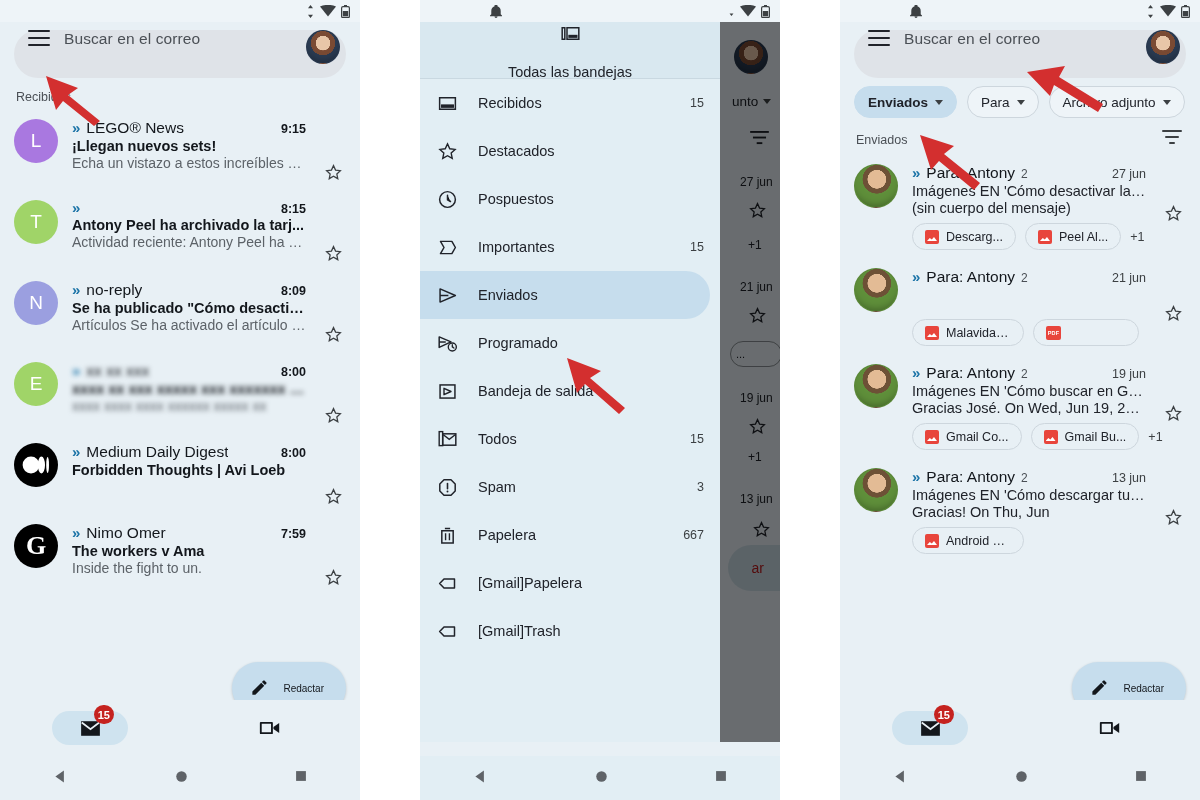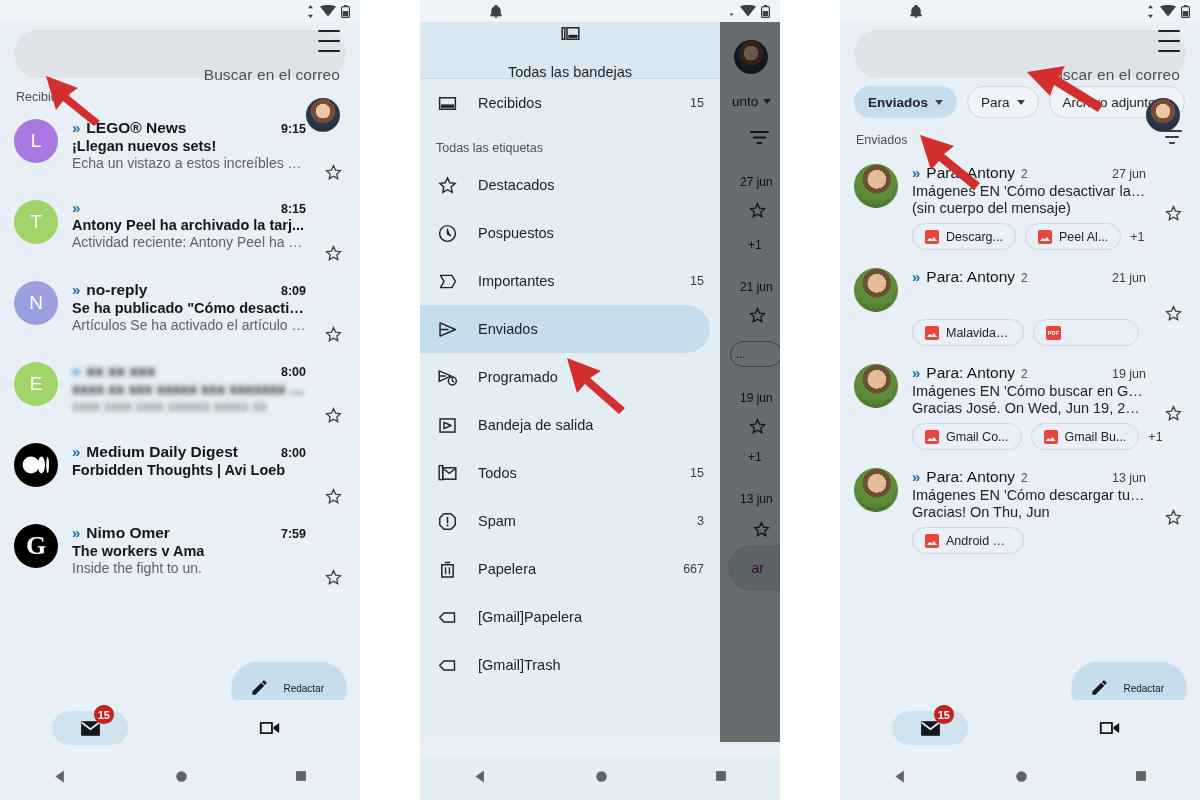--- a/index.html
+++ b/index.html
@@ -15,21 +15,21 @@
   
   .statusbar { height:22px; display:flex; align-items:center; padding:0 10px;
                background:#eef4f8; position:relative; }
   .sb-left { flex:1; display:flex; align-items:center; justify-content:center; }
   .sb-right { display:flex; align-items:center; gap:5px; }
   .sb-ico { color:#3c4043; display:flex; align-items:center; }
 
   
   .searchwrap { padding:8px 14px 0 14px; }
   .searchbar { height:48px; border-radius:26px; background:#dfe3e8;
-               display:flex; align-items:flex-end; padding:0 6px 0 14px; gap:14px;flex-direction:column; }
+               display:flex; align-items:flex-start; padding:0 6px 0 14px; gap:14px; }
   .ham { width:22px; height:16px; display:flex; flex-direction:column;
          justify-content:space-between; flex:0 0 22px; cursor:pointer;}
   .ham i { display:block; height:2.4px; background:#20232a; border-radius:2px; }
   .searchtxt { flex:1; font-size:15.5px; color:#4a4f55; letter-spacing:.1px; }
   .avatar { width:34px; height:34px; border-radius:50%; flex:0 0 34px;
             background:radial-gradient(circle at 50% 38%, #e8c6a8 0 28%, #7a4a33 29% 47%, #2b3b52 48% 100%);
             overflow:hidden; position:relative; border:1px solid rgba(0,0,0,.06);}
   .avatar.face2 { background:
       radial-gradient(circle at 52% 34%, #e3bb95 0 26%, #6d5136 27% 40%, #5f8f3a 41% 100%); }
   .avatar::after{ content:""; position:absolute; inset:0; border-radius:50%;
@@ -51,21 +51,21 @@
 
   
   .mlist { padding:0 0 0 0; }
   .mrow { display:flex; padding:9px 14px 9px 14px; gap:14px; align-items:flex-start; }
   .mav { width:44px; height:44px; border-radius:50%; flex:0 0 44px;
          display:flex; align-items:center; justify-content:center;
          color:#fff; font-size:19px; font-weight:400; }
   .mbody { flex:1; min-width:0; }
   .mline1 { display:flex; align-items:baseline; gap:6px; }
   .chev { color:#1a73a7; font-size:15px; font-weight:700; line-height:1; flex:0 0 auto;}
-  .msender { font-size:15.5px; font-weight:700; color:#13171c; white-space:nowrap;
+  .msender { font-size:15.5px; font-weight:400; color:#13171c; white-space:nowrap;
              overflow:hidden; text-overflow:ellipsis; }
   .mcount { font-size:12px; color:#4a4f55; font-weight:400; }
   .mtime { font-size:12.5px; font-weight:700; color:#13171c; margin-left:auto;
            padding-left:8px; white-space:nowrap; }
   .mtime.light { font-weight:400; color:#3c4043; }
   .msubj { font-size:14.5px; font-weight:700; color:#13171c; margin-top:1px;
            white-space:nowrap; overflow:hidden; text-overflow:ellipsis; }
   .msubj.norm { font-weight:400; color:#20232a; }
   .msnip { font-size:14px; color:#5c6268; margin-top:1px;
            white-space:nowrap; overflow:hidden; text-overflow:ellipsis; }
@@ -406,21 +406,21 @@
               <path fill="none" stroke="#20232a" stroke-width="1.6" d="M12 3.3l2.6 5.6 6.1.7-4.5 4.2 1.2 6-5.4-3-5.4 3 1.2-6L3.3 9.6l6.1-.7z"></path>
             </svg>
         </div>
         <div style="font-size:12px;color:#20232a;padding-left:20px;margin-top:10px;">+1</div>
         <div style="font-size:12px;color:#20232a;padding-left:12px;margin-top:28px;">13 jun</div>
         <div style="padding-left:24px;margin-top:14px;">
           <svg width="19" height="19" viewBox="0 0 24 24">
               <path fill="none" stroke="#20232a" stroke-width="1.6" d="M12 3.3l2.6 5.6 6.1.7-4.5 4.2 1.2 6-5.4-3-5.4 3 1.2-6L3.3 9.6l6.1-.7z"></path>
             </svg>
         </div>
-        <div style="margin:2px 0 0 0;height:46px;width:60px;background:#cbdbe5;border-radius:24px 0 0 24px;display:flex;align-items:center;justify-content:flex-end;padding-right:24px;font-size:14px;color:#701a75;">ar</div>
+        <div style="margin:2px 0 0 0;height:46px;width:60px;background:#cbdbe5;border-radius:24px 0 0 24px;display:flex;align-items:center;justify-content:flex-end;padding-right:24px;font-size:14px;color:#b91c1c;">ar</div>
       </div>
     </div>
 
     <div class="drawer-scrim"></div>
 
     <div class="drawer">
       <div class="dtop">
         <span class="dico">
           <svg width="21" height="21" viewBox="0 0 24 24">
               <path fill="none" stroke="#20232a" stroke-width="1.7" d="M2.5 5.5h3v13h-3z"></path>
@@ -436,21 +436,20 @@
         <span class="dico">
           <svg width="21" height="21" viewBox="0 0 24 24">
               <path fill="none" stroke="#20232a" stroke-width="1.7" d="M3 5.5h18v13H3z"></path>
               <path fill="#20232a" d="M4.6 13h14.8v4H4.6z"></path>
             </svg>
         </span>
         <span class="dlabel">Recibidos</span>
         <span class="dcount">15</span>
       </div>
 
-      <div class="dsechead">Todas las etiquetas</div>
 
       <div class="ditem">
         <span class="dico">
           <svg width="21" height="21" viewBox="0 0 24 24">
               <path fill="none" stroke="#20232a" stroke-width="1.6" d="M12 3.3l2.6 5.6 6.1.7-4.5 4.2 1.2 6-5.4-3-5.4 3 1.2-6L3.3 9.6l6.1-.7z"></path>
             </svg>
         </span>
         <span class="dlabel">Destacados</span>
         <span class="dcount"></span>
       </div>

